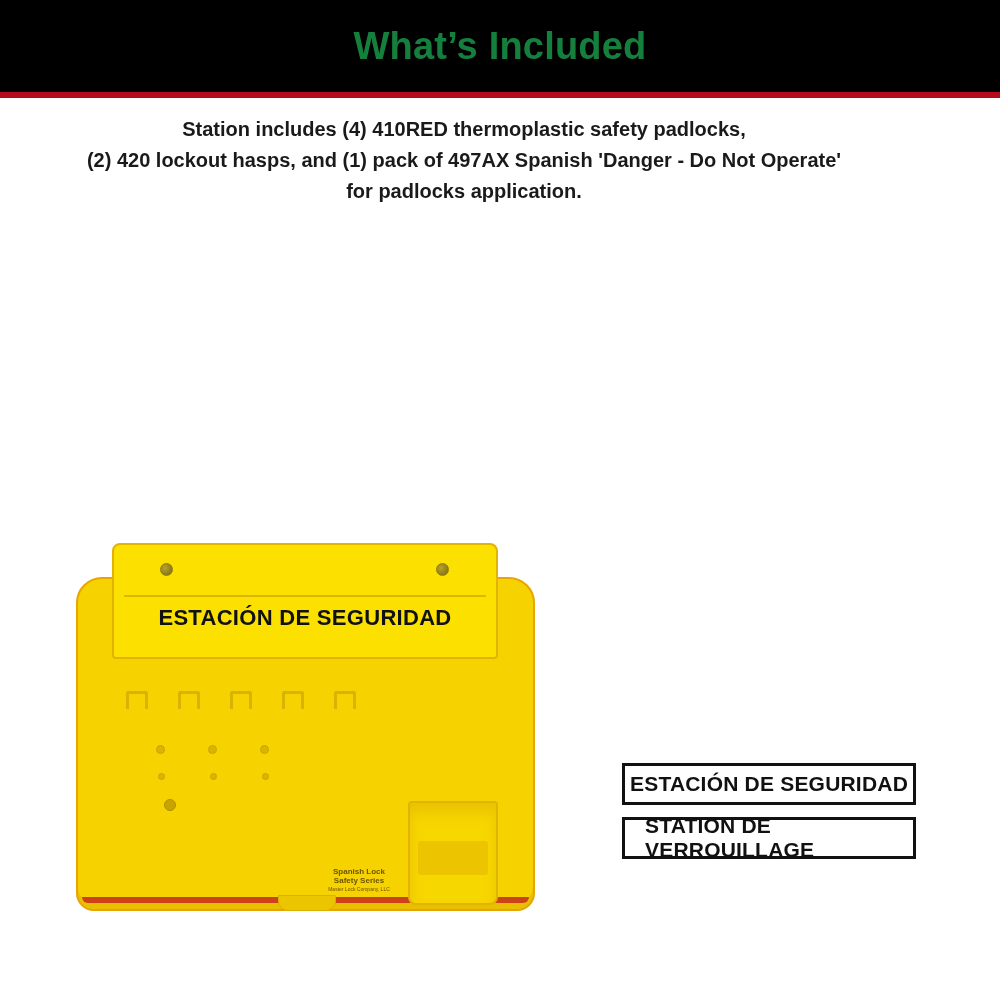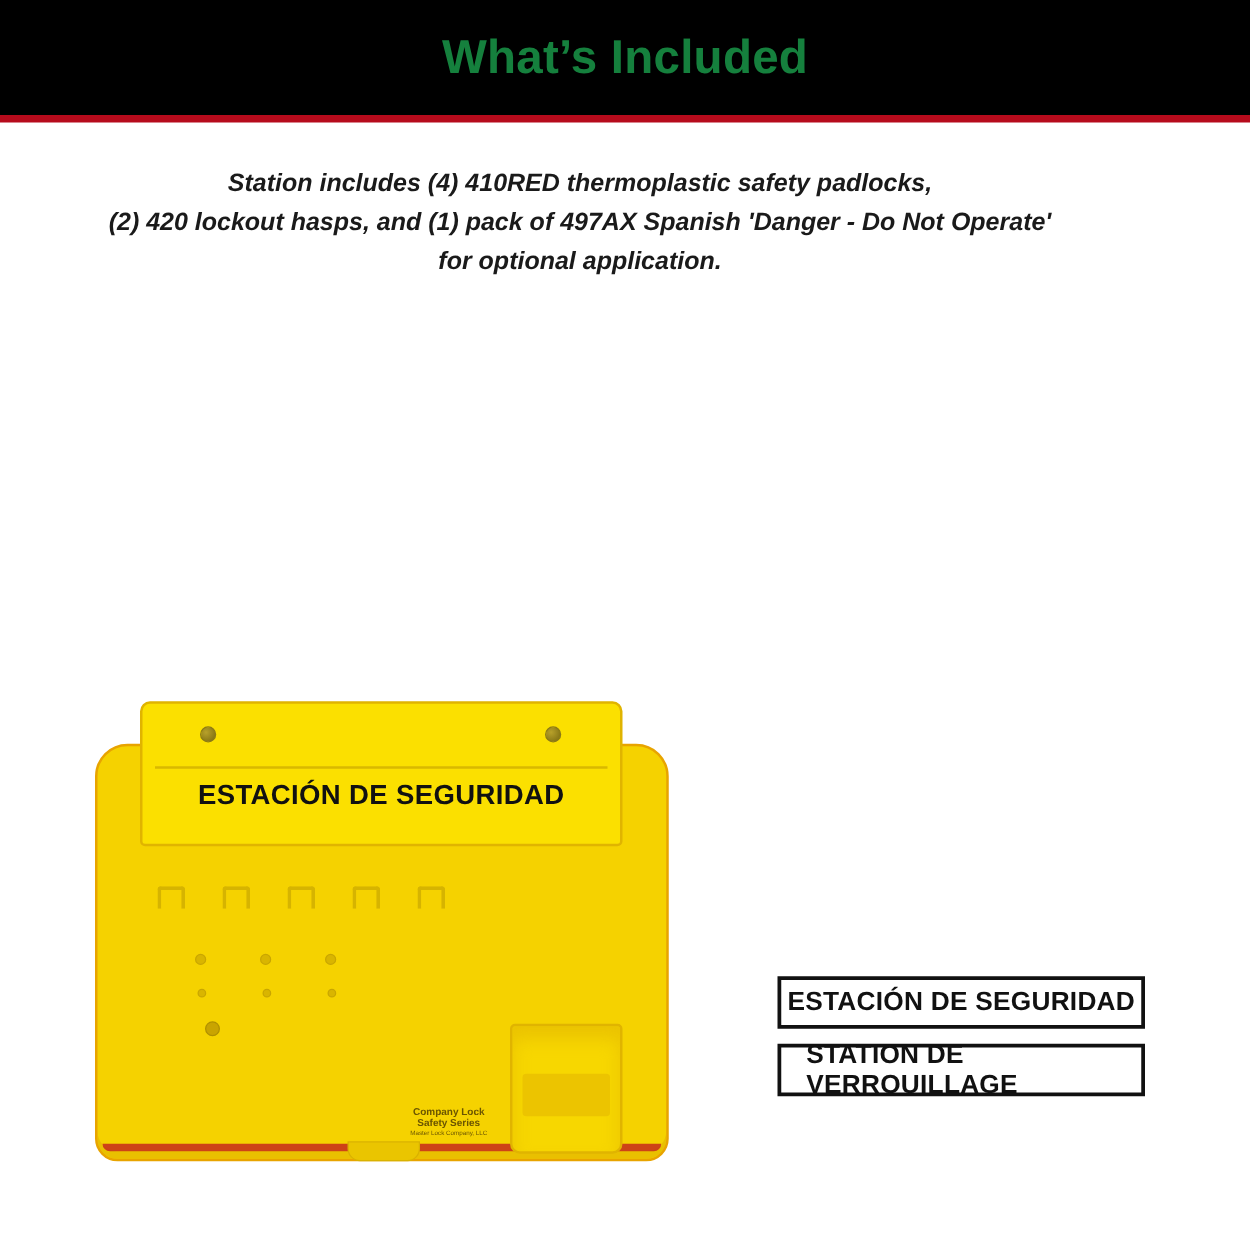--- a/index.html
+++ b/index.html
@@ -33,27 +33,26 @@
   }
   .header-rule {
     width: 1000px;
     height: 6px;
     background: #b60b1c;
   }
 
   
   .description {
     width: 928px;
-    padding-top: 34px;
+    padding-top: 16px;
     text-align: center;
     color: #1a1a1a;
     font-size: 20px;
     font-weight: bold;
     line-height: 31px;
-    font-style: italic;
   }
   .description div { white-space: pre; }
 
   
   .stage {
     position: relative;
     width: 1000px;
     height: 700px;
   }
 
@@ -217,21 +216,21 @@
 <body>
 
 <div class="header">
   <div class="header-title">What’s Included</div>
 </div>
 <div class="header-rule"></div>
 
 <div class="description">
   <div>Station includes (4) 410RED thermoplastic safety padlocks,</div>
   <div>(2) 420 lockout hasps, and (1) pack of 497AX Spanish 'Danger - Do Not Operate'</div>
-  <div>for optional application.</div>
+  <div>for padlocks application.</div>
 </div>
 
 <div class="stage">
 
   <div class="station">
     <div class="board">
       <div class="board-red-edge"></div>
 
       <div class="hook" style="left:48px;  top:112px;"></div>
       <div class="hook" style="left:100px; top:112px;"></div>
@@ -245,21 +244,21 @@
       <div class="peg small" style="left:80px;  top:194px;"></div>
       <div class="peg small" style="left:132px; top:194px;"></div>
       <div class="peg small" style="left:184px; top:194px;"></div>
       <div class="keyhole"></div>
 
       <div class="pocket">
         <div class="pocket-inner"></div>
       </div>
 
       <div class="brand">
-        <div>Company Lock</div>
+        <div>Spanish Lock</div>
         <div>Safety Series</div>
         <div class="sub">Master Lock Company, LLC</div>
       </div>
 
       <div class="board-notch"></div>
     </div>
 
     <div class="header-plate">
       <div class="screw left"></div>
       <div class="screw right"></div>

